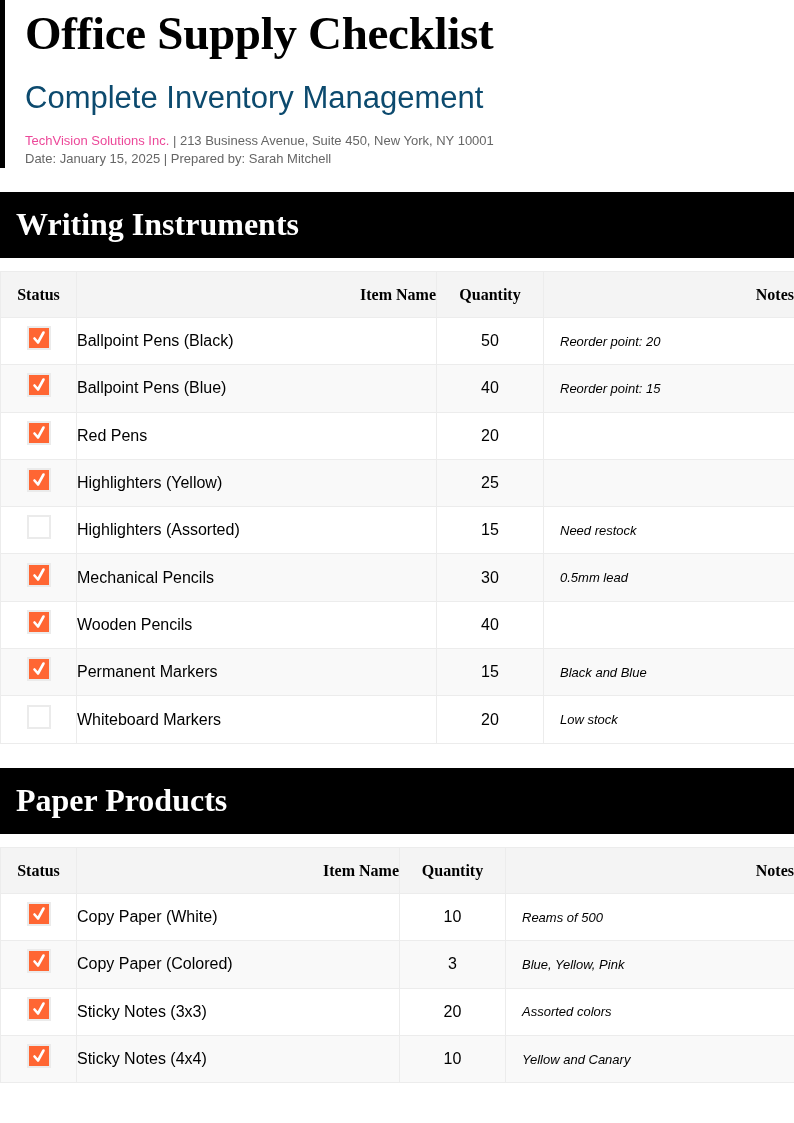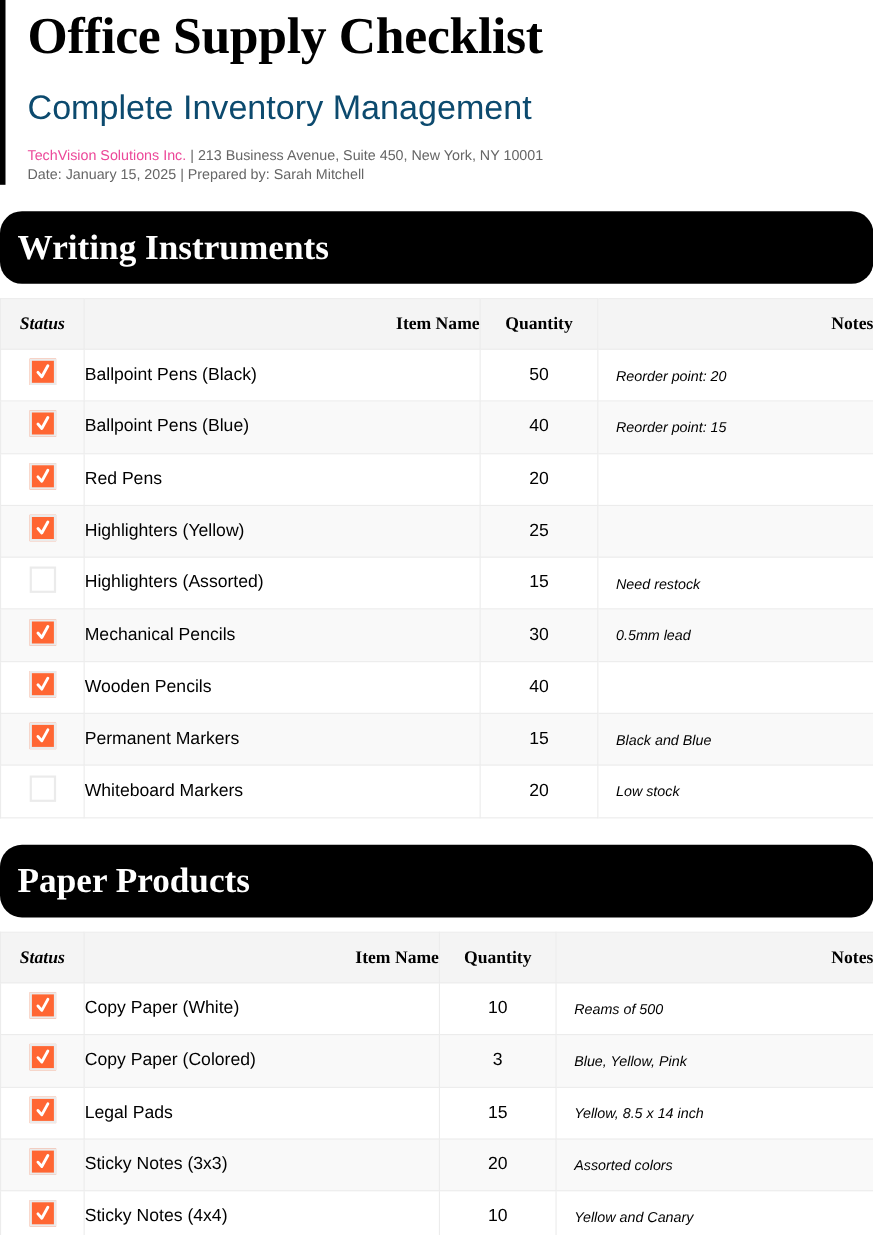--- a/index.html
+++ b/index.html
@@ -20,35 +20,35 @@
     font-size: 31px; color: #0c4a6e; position: absolute; top: 80px; left: 20px; white-space: nowrap;
   }
   .doc-meta {
     position: absolute; top: 132px; left: 20px; font-size: 13px; color: #666; line-height: 18px;
   }
   .doc-meta b { color: #ec4899; font-weight: normal; }
 
   .section-bar {
     position: absolute; left: 0; width: 794px; height: 66px; background: #000;
     color: #fff; font-family: "Liberation Serif", serif; font-weight: bold;
-    font-size: 32px; padding-left: 16px; line-height: 64px; white-space: nowrap; border-radius: 20px;
+    font-size: 32px; padding-left: 16px; line-height: 64px; white-space: nowrap;
   }
 
   table.inv {
     position: absolute; left: 0; width: 794px; border-collapse: collapse;
     table-layout: fixed;
   }
   table.inv th, table.inv td {
     border: 1px solid #ececec; height: 47.3px; vertical-align: middle;
   }
   table.inv thead th {
     background: #f4f4f4; font-family: "Liberation Serif", serif; font-weight: bold;
     font-size: 16px; height: 46px; text-align: right; padding-left: 16px;
   }
-  table.inv thead th.c-status { text-align: center; padding-left: 0; font-style: italic; }
+  table.inv thead th.c-status { text-align: center; padding-left: 0; }
   table.inv thead th.c-qty { text-align: center; padding-left: 0; }
   table.inv tbody tr:nth-child(even) td { background: #f9f9f9; }
   table.inv tbody tr:nth-child(odd) td { background: #ffffff; }
   td.c-status { text-align: center; }
   td.c-name { font-size: 16px; padding-left: 0; white-space: nowrap; }
   td.c-qty { font-size: 16px; text-align: center; }
   td.c-notes { font-size: 13px; font-style: italic; color: #000000; padding-left: 16px; white-space: nowrap; }
 
   .checkbox {
     display: inline-block; width: 24px; height: 24px; border: 2px solid #ebebeb;
@@ -189,28 +189,20 @@
               <path d="M5.5 10.5 L9 14.5 L14.5 4.5" fill="none" stroke="#fff" stroke-width="2.6" stroke-linecap="round" stroke-linejoin="round"></path>
             </svg></span></td>
         <td class="c-name">Copy Paper (Colored)</td>
         <td class="c-qty">3</td>
         <td class="c-notes">Blue, Yellow, Pink</td>
       </tr>
       <tr>
         <td class="c-status"><span class="checkbox checked"><svg class="tick" viewBox="0 0 20 20">
               <path d="M5.5 10.5 L9 14.5 L14.5 4.5" fill="none" stroke="#fff" stroke-width="2.6" stroke-linecap="round" stroke-linejoin="round"></path>
             </svg></span></td>
-        <td class="c-name">Legal Pads</td>
-        <td class="c-qty">15</td>
-        <td class="c-notes">Yellow, 8.5 x 14 inch</td>
-      </tr>
-      <tr>
-        <td class="c-status"><span class="checkbox checked"><svg class="tick" viewBox="0 0 20 20">
-              <path d="M5.5 10.5 L9 14.5 L14.5 4.5" fill="none" stroke="#fff" stroke-width="2.6" stroke-linecap="round" stroke-linejoin="round"></path>
-            </svg></span></td>
         <td class="c-name">Sticky Notes (3x3)</td>
         <td class="c-qty">20</td>
         <td class="c-notes">Assorted colors</td>
       </tr>
       <tr>
         <td class="c-status"><span class="checkbox checked"><svg class="tick" viewBox="0 0 20 20">
               <path d="M5.5 10.5 L9 14.5 L14.5 4.5" fill="none" stroke="#fff" stroke-width="2.6" stroke-linecap="round" stroke-linejoin="round"></path>
             </svg></span></td>
         <td class="c-name">Sticky Notes (4x4)</td>
         <td class="c-qty">10</td>

